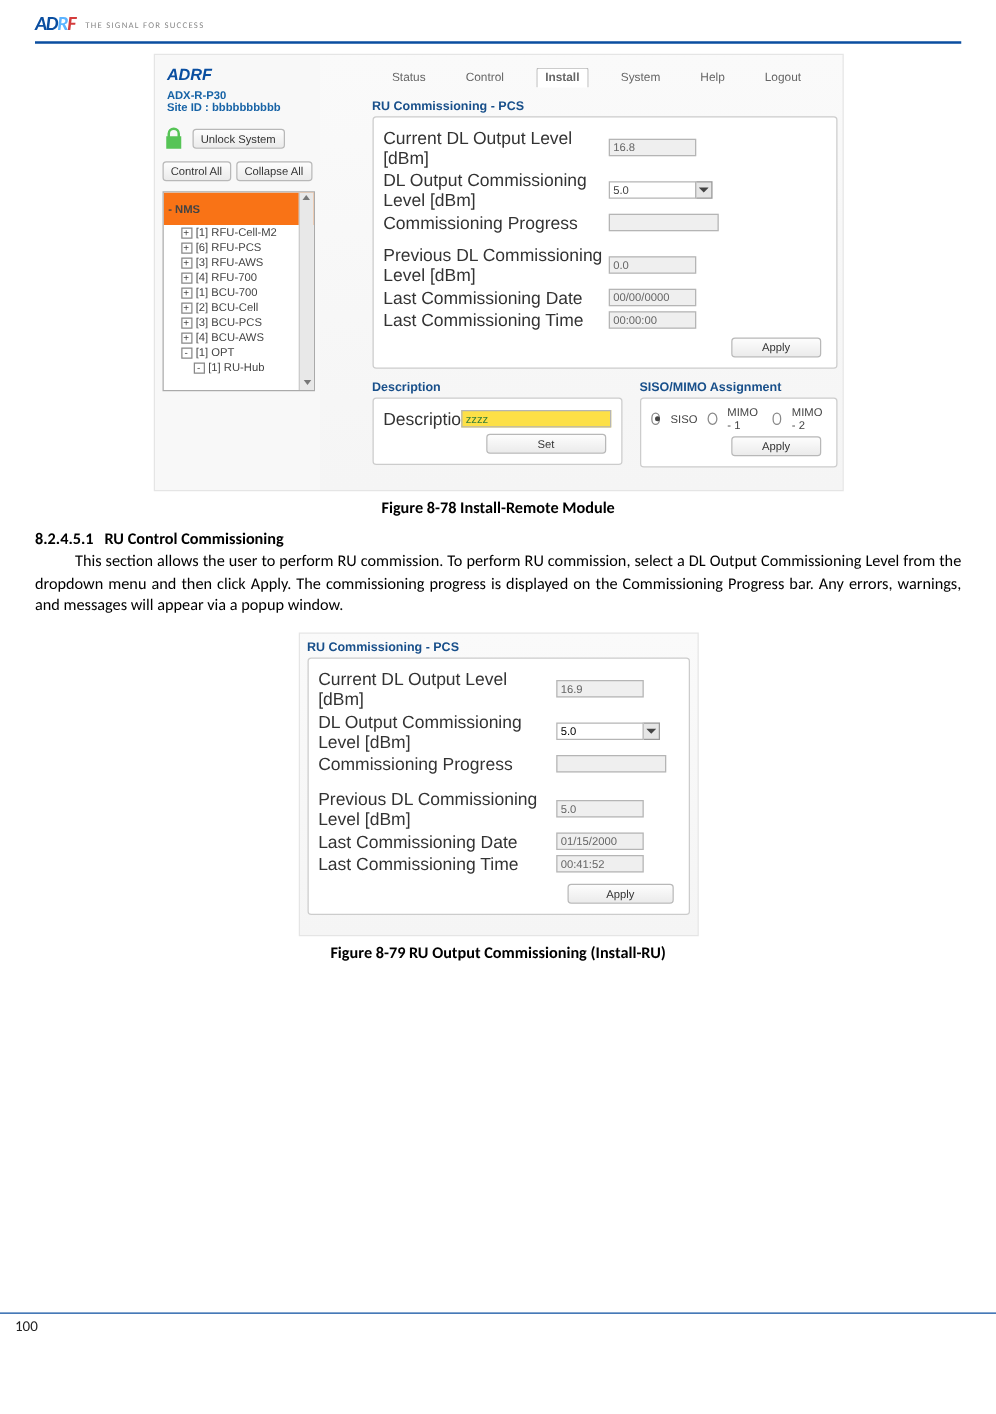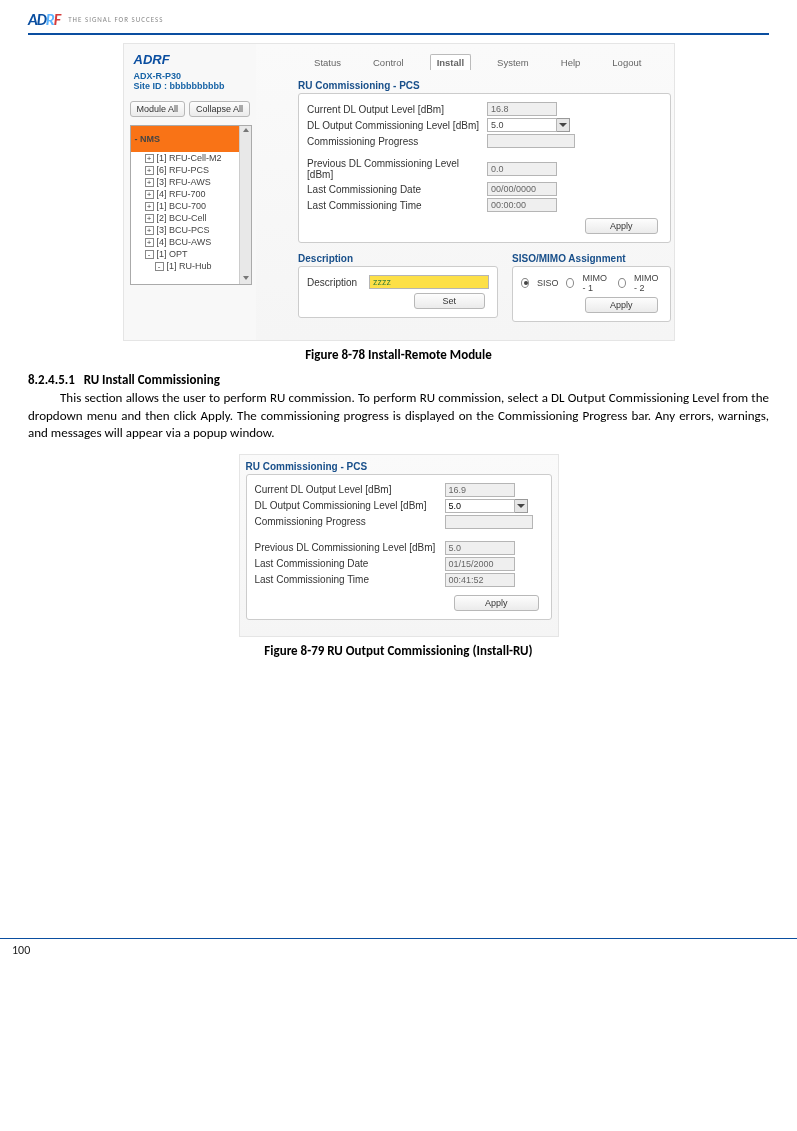--- a/index.html
+++ b/index.html
@@ -79,21 +79,21 @@
   .topnav .tab.active { background:#fff; border:1px solid #bbb; border-bottom:none; font-weight:700; border-radius:2px 2px 0 0;}
   .panel-title { font-weight:700; color:#184f8a; font-size:10px; padding:2px 0;}
   .panel {
     background:#fff;
     border:1px solid #ccc;
     border-radius:3px;
     padding:6px 8px;
     margin-bottom:8px;
   }
   .frow { display:flex; align-items:center; margin: 2px 0;}
-  .flab { width: 180px; font-size:10px; color:#333;}
+  .flab { width: 180px; font-size:14px; color:#333;}
   .fval { width: 70px; font-size:9px; padding:1px 3px; border:1px solid #b5b5b5; background:#fff; }
   .fval.ro { background:#efefef; color:#666;}
   .fval.sel { position:relative; width: 70px;}
   .sel-arrow { width:14px; height:14px; border:1px solid #999; background:#e6e6e6; display:inline-flex; align-items:center; justify-content:center; margin-left:-1px;}
   .sel-arrow svg{width:8px;height:8px;}
   .progbar { width: 88px; height:14px; border:1px solid #b5b5b5; background:#efefef;}
   .btn-apply { margin-left:auto; margin-right:4px; padding:2px 24px;}
   .twocol { display:flex; gap:14px; }
   .twocol > div { flex:1; }
   .desc-input { width:120px; border:1px solid #b5b5b5; background:#fde047; font-size:9px; padding:1px 3px; color:#387f38;}
@@ -144,22 +144,30 @@
   <div class="shot1">
     <div class="sidebar">
       <div class="sb-logo">
         <span>AD</span><span class="r">R</span><span class="f">F</span>
       </div>
       <div class="sb-prod">ADX-R-P30</div>
       <div class="sb-site">
         <span>Site ID :</span>
         <span>bbbbbbbbbb</span>
       </div>
+      <div class="sb-lock">
+        <span class="lock-icon">
+          <svg viewBox="0 0 18 20">
+              <path fill="#56c456" d="M4 8V6a5 5 0 0110 0v2h1v10H3V8h1zm2 0h6V6a3 3 0 00-6 0v2z"></path>
+            </svg>
+        </span>
+        <span class="btn">Unlock System</span>
+      </div>
       <div class="sb-buttons">
-        <span class="btn">Module All</span>
+        <span class="btn">Control All</span>
         <span class="btn">Collapse All</span>
       </div>
       <div class="tree">
         <div class="tree-hdr">
           <span><span class="exp">-</span> <span>NMS</span></span>
           <span class="dot"></span>
         </div>
         <div class="tree-row indent1">
             <span class="exp">+</span>
             <span>[1] RFU-Cell-M2</span>
@@ -263,21 +271,21 @@
 
       <div class="twocol">
         <div>
           <div class="panel-title">Description</div>
           <div class="panel">
             <div class="frow">
                 <span class="flab" style="width:62px">Description</span>
                 <span class="desc-input">zzzz</span>
               </div>
             <div class="frow" style="margin-top:4px;">
-                <span class="btn btn-apply" style="padding:2px 28px">Set</span>
+                <span class="btn btn-apply" style="padding:2px 40px">Set</span>
               </div>
           </div>
         </div>
         <div>
           <div class="panel-title">SISO/MIMO Assignment</div>
           <div class="panel">
             <div class="radio-row">
               <span class="radio on"></span>
                 <span>SISO</span>
               <span class="radio"></span>
@@ -290,21 +298,21 @@
               </div>
           </div>
         </div>
       </div>
     </div>
   </div>
 
   <div class="caption">Figure 8-78    Install-Remote Module</div>
 
   <div class="sec-head">
-    <span>8.2.4.5.1</span>&nbsp;&nbsp;&nbsp;<span>RU Install Commissioning</span>
+    <span>8.2.4.5.1</span>&nbsp;&nbsp;&nbsp;<span>RU Control Commissioning</span>
   </div>
   <div class="body-text first">This section allows the user to perform RU commission. To perform RU commission, select a DL Output Commissioning Level from the dropdown menu and then click Apply. The commissioning progress is displayed on the Commissioning Progress bar.  Any errors, warnings, and messages will appear via a popup window.</div>
 
   <div class="shot2">
     <div class="panel-title">RU Commissioning - PCS</div>
     <div class="panel">
       <div class="frow">
           <span class="flab">Current DL Output Level [dBm]</span>
           <span class="fval ro">16.9</span>
         </div>

